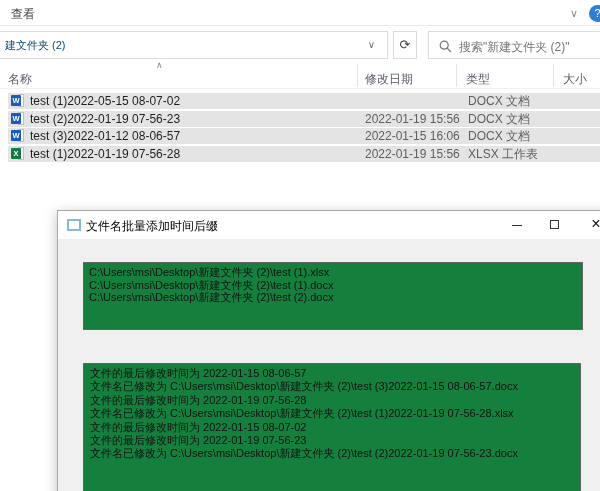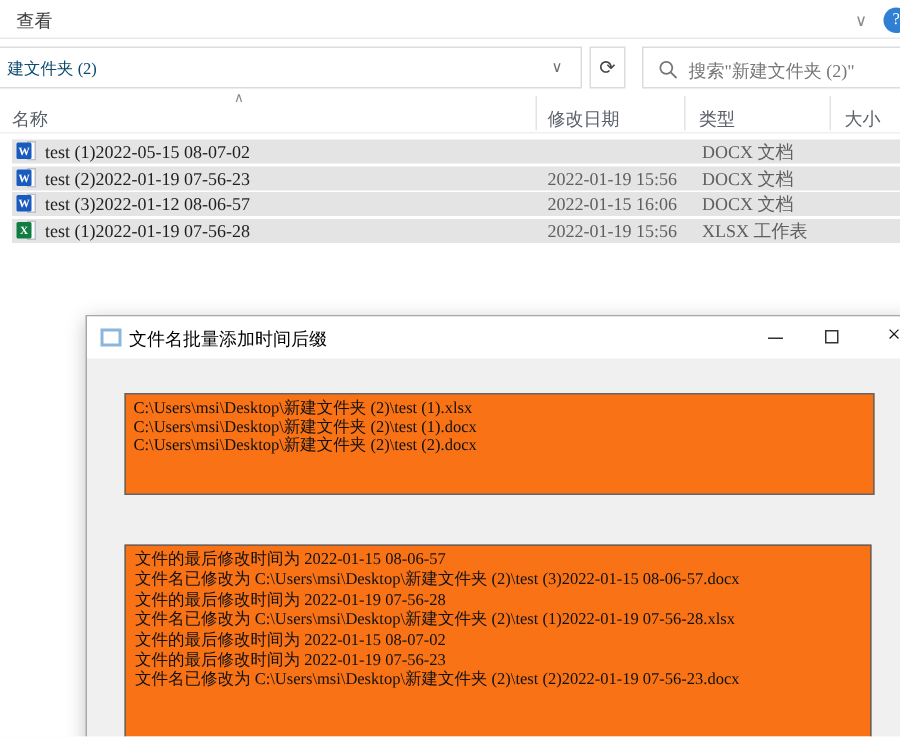--- a/index.html
+++ b/index.html
@@ -1,19 +1,19 @@
 <!DOCTYPE html>
 <html><head>
 <meta charset="utf-8">
 <style>
   * { margin:0; padding:0; box-sizing:border-box; }
   html,body { background:#fff; }
   #stage {
     position:relative; width:600px; height:491px; overflow:hidden;
-    background:#fff; font-family:Liberation Serif, serif; color:#1c1c1c;
+    background:#fff; font-family:Liberation Sans, sans-serif; color:#1c1c1c;
   }
   
   .ribbon-tab { position:absolute; left:11px; top:6px; font-size:12px; color:#3d3d3d; cursor:default; }
   .ribbon-collapse { position:absolute; left:570px; top:7px; font-size:11px; color:#8a8a8a; }
   .help-icon { position:absolute; left:589px; top:5px; width:17px; height:17px; border-radius:50%;
     background:#2f7fd4; color:#fff; font-size:11px; text-align:center; line-height:17px; }
   .ribbon-sep { position:absolute; left:0; top:25px; width:600px; height:1px; background:#e9e9e9; }
   
   .addr-box { position:absolute; left:-8px; top:31px; width:396px; height:28px;
     border:1px solid #dcdcdc; background:#fff; }
@@ -49,21 +49,21 @@
   .dlg-titlebar { position:absolute; left:0; top:0; width:100%; height:28px; background:#fff; }
   .dlg-winicon { position:absolute; left:9px; top:8px; width:14px; height:12px;
     border:2px solid #8ab6dc; background:#fff; }
   .dlg-title { position:absolute; left:28px; top:7px; font-size:12px; color:#000; white-space:nowrap; }
   .dlg-btn { position:absolute; top:0; height:28px; text-align:center; cursor:default; }
   .dlg-min { left:440px; width:38px; }
   .dlg-max { left:478px; width:38px; }
   .dlg-close { left:516px; width:44px; font-size:16px; line-height:26px; color:#111; }
   .glyph-min { position:absolute; left:14px; top:14px; width:10px; height:1px; background:#333; }
   .glyph-max { position:absolute; left:14px; top:9px; width:9px; height:9px; border:1px solid #333; }
-  .dlg-textbox { position:absolute; background:#f97316; border:1px solid #646464;
+  .dlg-textbox { position:absolute; background:#15803d; border:1px solid #646464;
     font-size:11px; color:#111; overflow:hidden; }
   #tb-files { left:25px; top:51px; width:500px; height:68px; padding:3px 5px; line-height:12.5px; }
   #tb-log   { left:25px; top:152px; width:498px; height:155px; padding:3px 6px; line-height:13.4px; }
   .tb-line { white-space:nowrap; }
 </style>
 </head>
 <body>
 
 <div id="stage">
 

